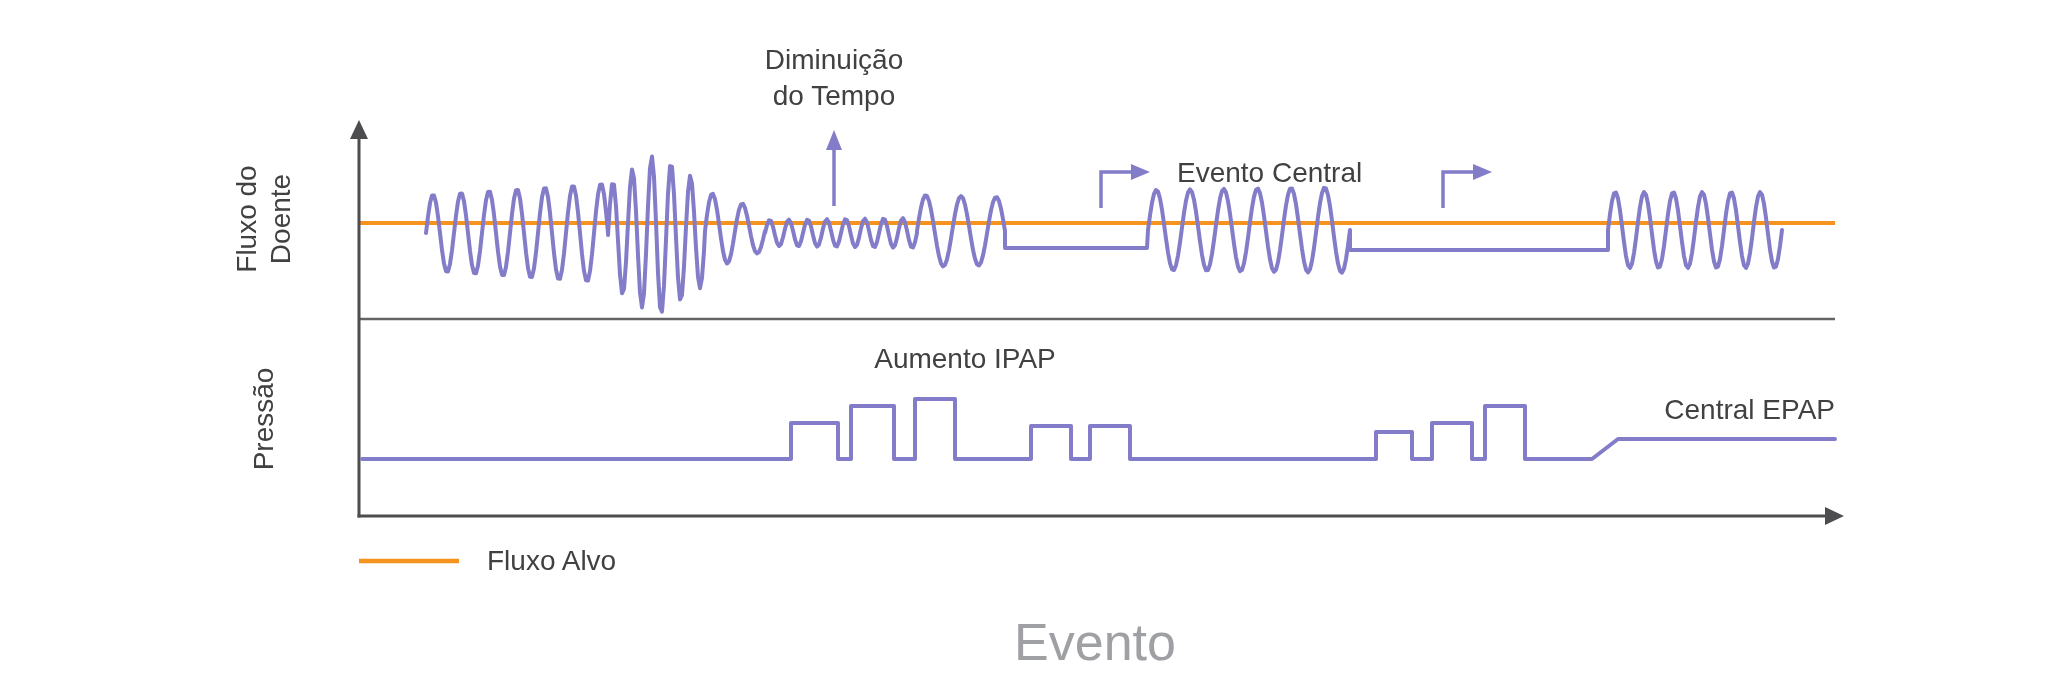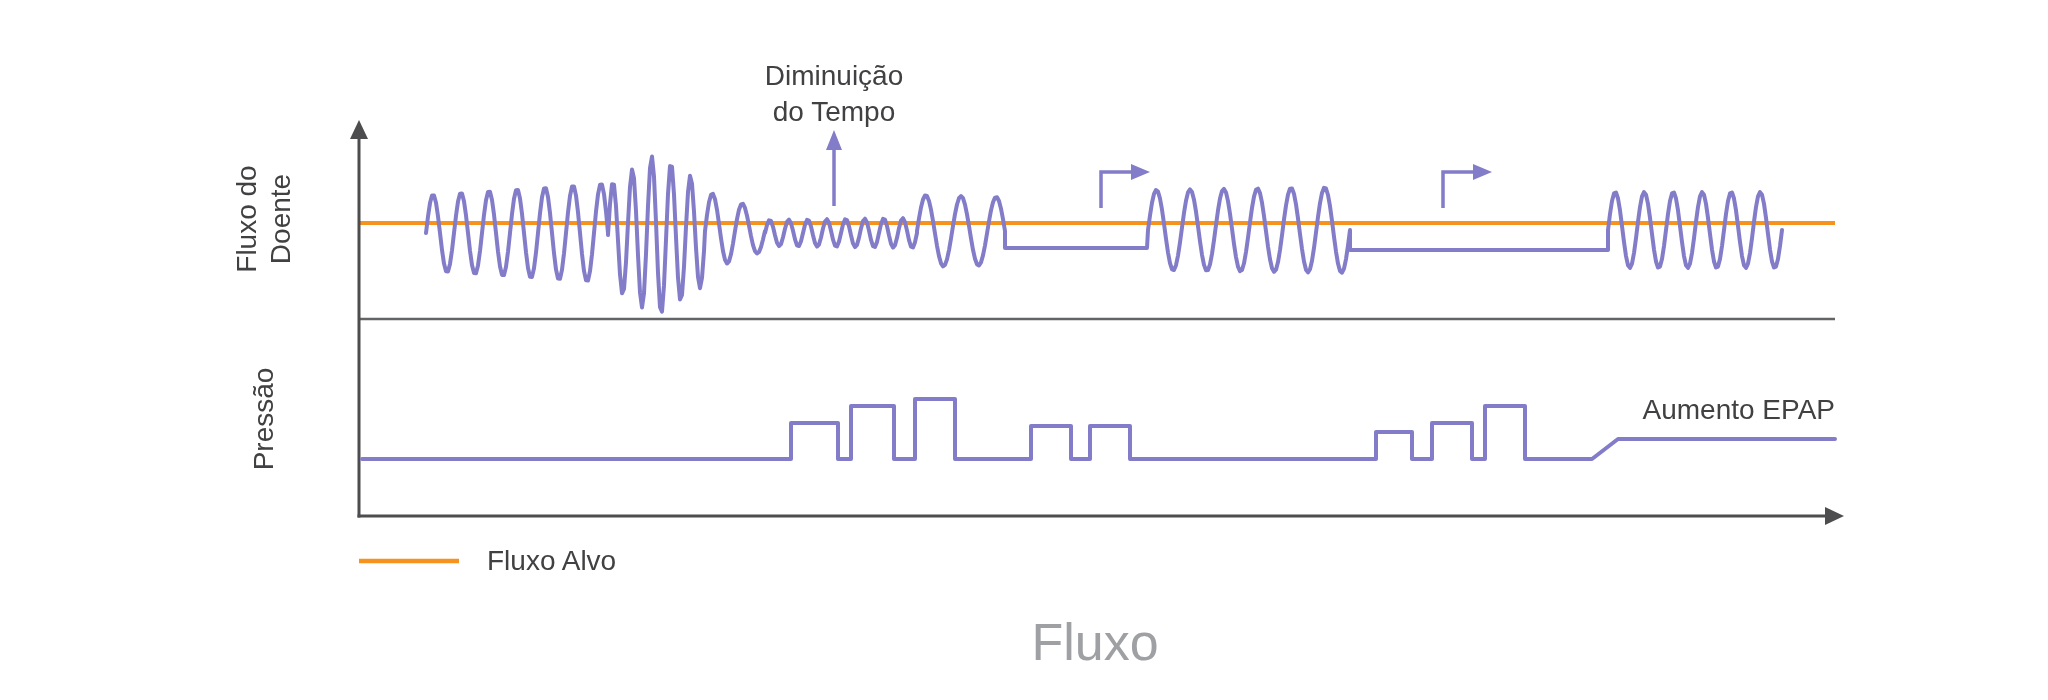--- a/index.html
+++ b/index.html
@@ -12,21 +12,21 @@
     font-family: "Liberation Sans", "DejaVu Sans", sans-serif;
   }
   .stage svg { position: absolute; left: 0; top: 0; }
   .ann {
     position: absolute;
     font-size: 28px;
     line-height: 32px;
     color: var(--label-text, #414042);
     white-space: nowrap;
   }
-  .ann.center { text-align: center; white-space: normal; margin-top: 16px; }
+  .ann.center { text-align: center; white-space: normal; }
   .ann .line { display: block; }
   .title-ann { left: 684px; top: 42px; width: 300px; line-height: 36px; }
   .central-ann { left: 1177px; top: 157px; }
   .obstructive-ann { left: 1521px; top: 157px; }
   .ipap-ann { left: 815px; top: 343px; width: 300px; }
   .epap-ann { right: 213px; top: 394px; }
   .legend-label { left: 487px; top: 545px; text-align: center; }
   .rot-label {
     position: absolute;
     transform: translate(-50%, -50%) rotate(-90deg);
@@ -75,29 +75,31 @@
     <polygon points="1492,172 1473,164 1473,180" fill="#837CC8"></polygon>
 
     <line x1="359" y1="561" x2="459" y2="561" stroke-width="4.5" stroke="#F6921E"></line>
   </svg>
 
   <div class="ann center title-ann">
     <span class="line">Diminuição</span>
     <span class="line">do Tempo</span>
   </div>
 
+  <div class="ann central-ann">Evento Central</div>
 
 
+  <div class="ann center ipap-ann">Aumento IPAP</div>
 
-  <div class="ann epap-ann">Aumento EPAP</div>
+  <div class="ann epap-ann">Central EPAP</div>
 
   <div class="ann rot-label flow-axis-label">
     <span class="line">Fluxo do</span>
     <span class="line">Doente</span>
   </div>
 
   <div class="ann rot-label pressure-axis-label">Pressão</div>
 
   <div class="ann legend-label">Fluxo Alvo</div>
 
-  <div class="tempo">Fluxo</div>
+  <div class="tempo">Evento</div>
 
 </div>
 
 </body></html>

